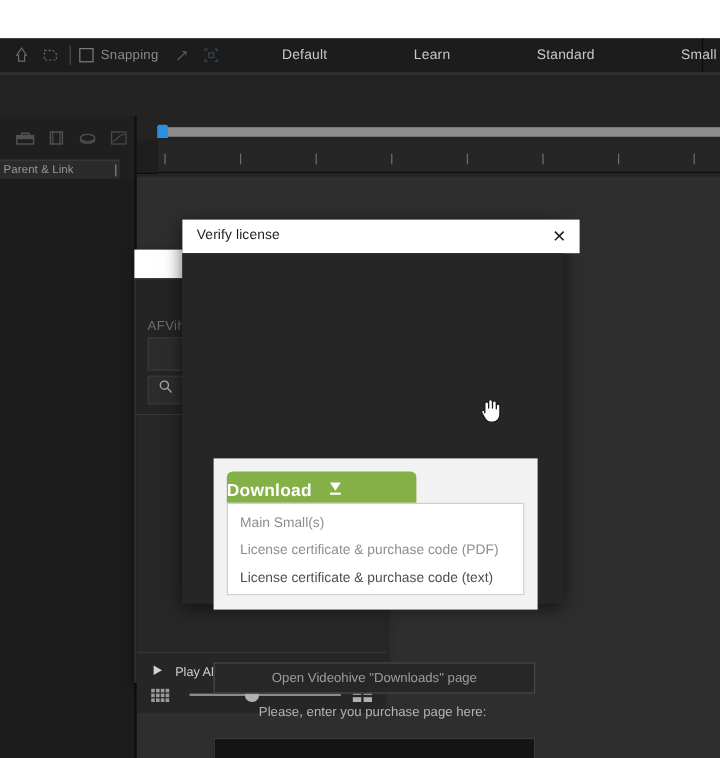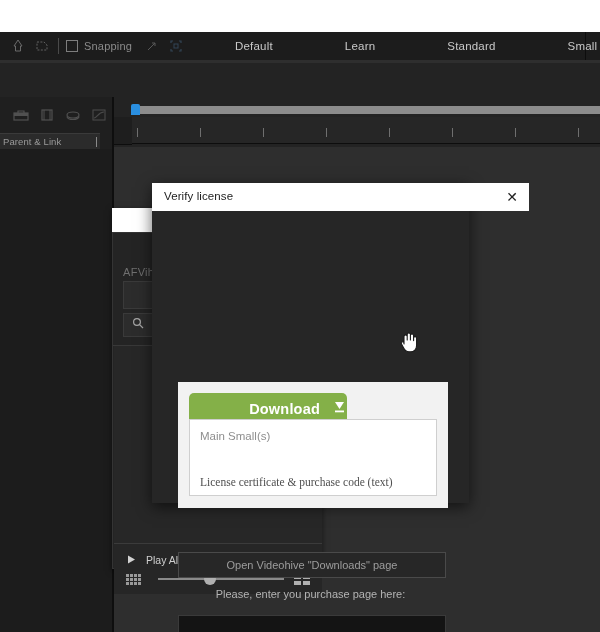--- a/index.html
+++ b/index.html
@@ -75,34 +75,34 @@
   .slider-row{position:absolute;left:12px;top:28px;width:186px;height:14px;display:flex;align-items:center;}
   .slider-track{position:absolute;left:32px;top:6px;width:126px;height:2px;background:#8a8a8a;}
   .slider-knob{position:absolute;left:78px;top:1px;width:12px;height:12px;border-radius:50%;background:#b0b0b0;}
   .grid-dots{position:absolute;left:0;top:2px;width:16px;height:10px;display:grid;grid-template-columns:repeat(4,3px);grid-template-rows:repeat(3,3px);gap:1px;}
   .grid-dots i{background:#9a9a9a;display:block;}
   .grid-big{position:absolute;right:0;top:3px;width:18px;height:9px;display:grid;grid-template-columns:7px 7px;grid-template-rows:4px 4px;gap:2px;}
   .grid-big i{background:#b0b0b0;display:block;}
 
   
   .dialog{position:absolute;left:152px;top:183px;width:317px;height:320px;background:#262626;box-shadow:0 4px 14px rgba(0,0,0,.6);}
-  .dlg-title{position:absolute;left:0;top:0;width:377px;height:28px;background:#ffffff;}
+  .dlg-title{position:absolute;left:0;top:0;width:331px;height:28px;background:#ffffff;}
   .dlg-title-text{position:absolute;left:12px;top:7px;color:#1d1d1d;font-size:11.5px;letter-spacing:.1px;}
   .dlg-close{position:absolute;right:6px;top:4px;width:22px;height:20px;display:flex;align-items:center;justify-content:center;color:#222;font-size:14px;line-height:1;cursor:pointer;}
   .dlg-body{position:absolute;left:0;top:28px;width:317px;height:292px;background:#262626;}
 
   
   .dl-card{position:absolute;left:26px;top:199px;width:270px;height:126px;background:#f2f2f2;}
-  .dl-btn{position:absolute;left:11px;top:11px;width:158px;height:32px;background:#84b048;border-radius:5px;display:flex;align-items:center;justify-content:flex-end;gap:12px;cursor:pointer;}
+  .dl-btn{position:absolute;left:11px;top:11px;width:158px;height:32px;background:#84b048;border-radius:5px;display:flex;align-items:center;justify-content:flex-start;gap:12px;cursor:pointer;}
   .dl-btn-label{color:#ffffff;font-size:14.5px;font-weight:bold;letter-spacing:.2px;}
   .dl-menu{position:absolute;left:11px;top:37px;width:248px;height:77px;background:#ffffff;border:1px solid #cfcfcf;box-sizing:border-box;}
   .dl-item{position:absolute;left:10px;color:#8e8e8e;font-size:11.5px;white-space:nowrap;cursor:pointer;}
   .dl-item.i0{top:10px;}
   .dl-item.i1{top:33px;}
-  .dl-item.i2{top:56px;color:#4f4f4f;font-family:Liberation Serif, serif;}
+  .dl-item.i2{top:56px;color:#4f4f4f;}
 
   
   .open-btn{position:absolute;left:26px;top:369px;width:268px;height:26px;background:#272727;border:1px solid #4a4a4a;box-sizing:border-box;color:#9d9d9d;font-size:11px;display:flex;align-items:center;justify-content:center;cursor:pointer;}
   .enter-label{position:absolute;left:0;top:405px;width:317px;text-align:center;color:#b4b4b4;font-size:11px;}
   .code-input{position:absolute;left:26px;top:432px;width:268px;height:22px;background:#141414;border:1px solid #3a3a3a;box-sizing:border-box;}
 
   
   .cursor{position:absolute;left:398px;top:328px;width:22px;height:26px;pointer-events:none;}
 </style>
 </head>
@@ -272,20 +272,21 @@
         <span class="dl-btn-label">Download</span>
         <span>
           <svg width="15" height="14" viewBox="0 0 15 14">
               <path d="M3 2 L12 2 L7.5 9 Z" fill="#ffffff"></path>
               <rect x="3" y="10.5" width="9" height="1.8" fill="#ffffff"></rect>
             </svg>
         </span>
       </div>
       <div class="dl-menu">
         <div class="dl-item i0">Main Small(s)</div>
+        <div class="dl-item i1">License certificate &amp; purchase code (PDF)</div>
         <div class="dl-item i2">License certificate &amp; purchase code (text)</div>
       </div>
     </div>
 
     <div class="open-btn">Open Videohive "Downloads" page</div>
     <div class="enter-label">Please, enter you purchase page here:</div>
     <input class="code-input" type="text" style="color: rgb(221, 221, 221); font-family: &quot;Liberation Sans&quot;, sans-serif; font-size: 11px; padding: 0px 5px; outline: none;" placeholder="">
 
   </div>
 

